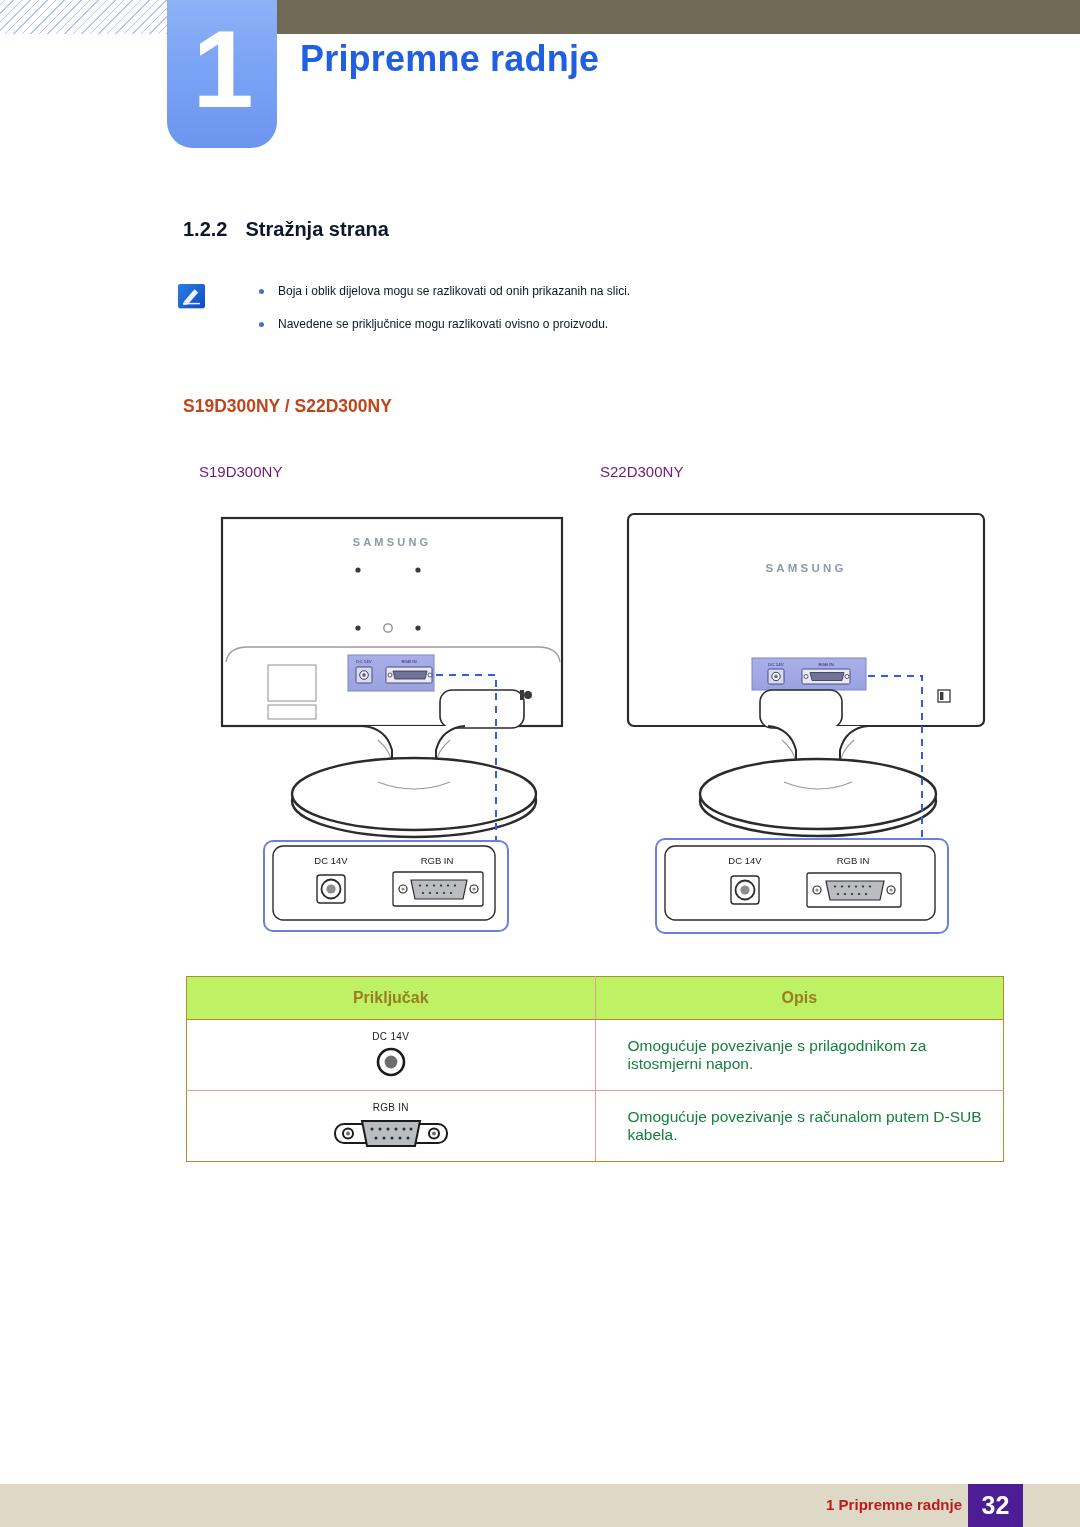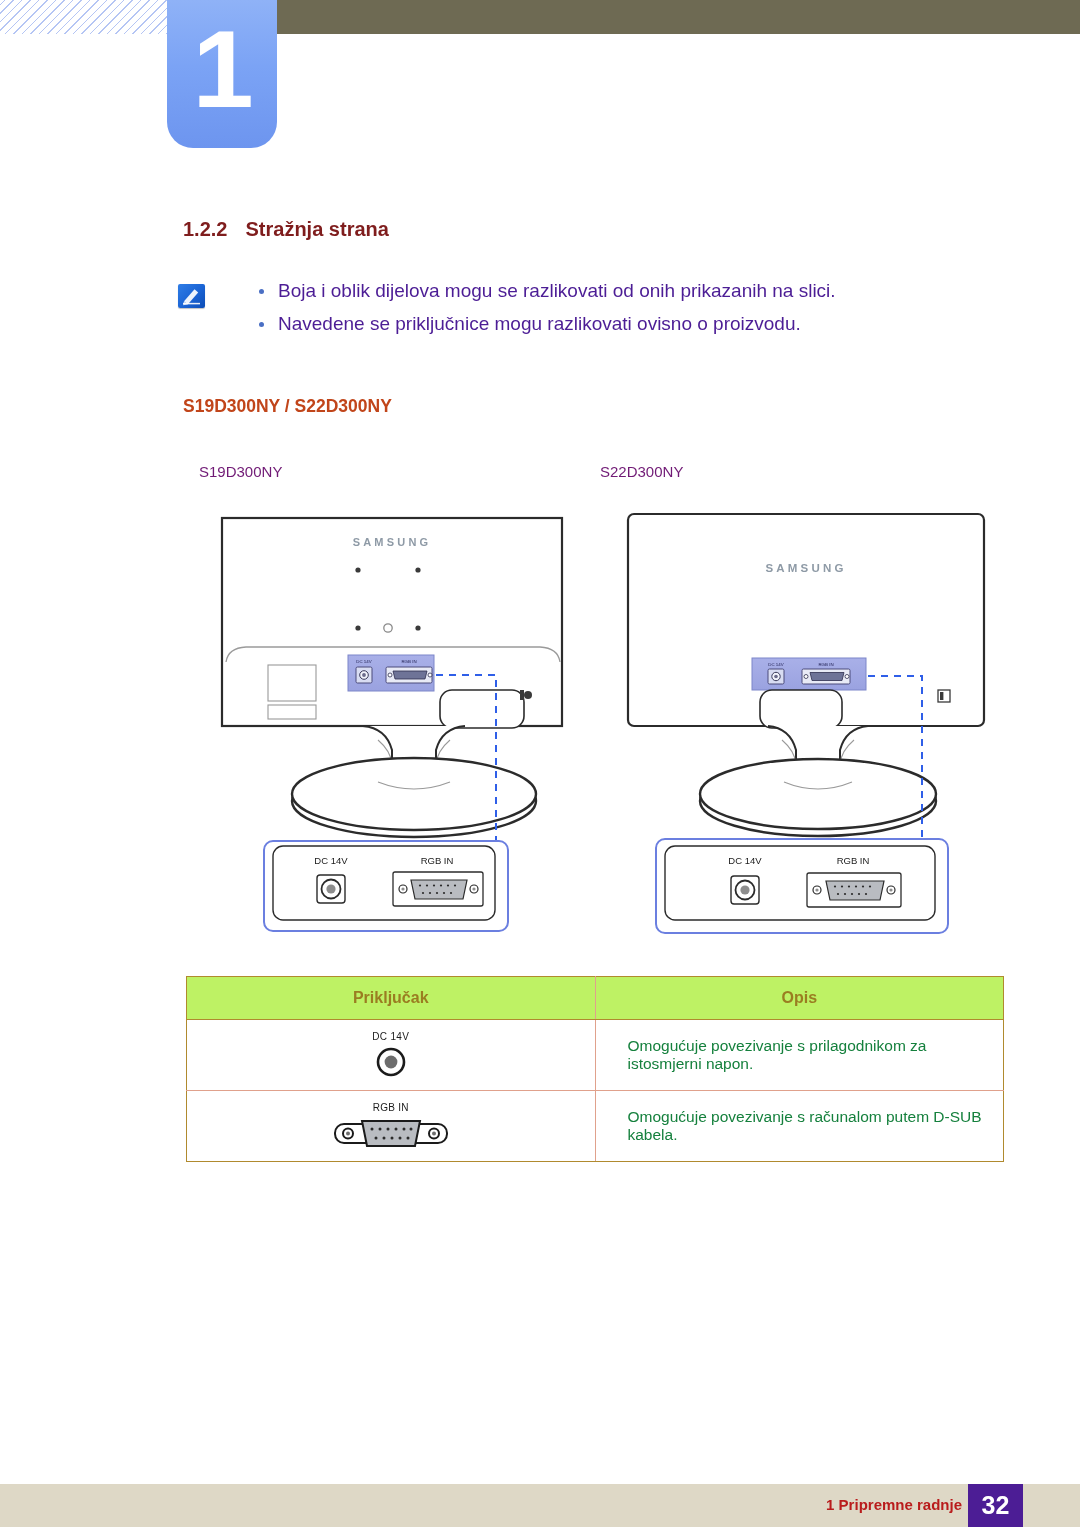--- a/index.html
+++ b/index.html
@@ -37,39 +37,39 @@
   }
   .chap-title{
     position:absolute;left:300px;top:38px;
     color:#1f5fe0;font-size:36px;font-weight:700;letter-spacing:.2px;
     white-space:nowrap;
   }
 
   
   .sec-head{
     position:absolute;left:183px;top:218px;
-    color:#7f1d1d;font-size:20px;font-weight:700;white-space:nowrap;
+    color:#0f172a;font-size:20px;font-weight:700;white-space:nowrap;
   }
   .sec-head .sec-num{margin-right:18px;}
 
   
   .note-icon{
     position:absolute;left:178px;top:284px;width:27px;height:24px;
     background:linear-gradient(135deg,#2f7de6 0%,#1a63d4 55%,#0d4db5 100%);
     border-radius:2px;box-shadow:0 1px 1px rgba(0,0,0,.25);
   }
   .note-icon svg{position:absolute;left:3px;top:2px;}
   .note-list{position:absolute;left:245px;top:278px;width:770px;}
   .note-li{position:relative;padding-left:33px;margin-bottom:7px;}
   .note-bullet{
     position:absolute;left:14px;top:11px;width:5px;height:5px;
     background:#4a6fc4;border-radius:50%;
   }
   .note-txt{
-    color:#4c1d95;font-size:19px;line-height:26px;display:block;
+    color:#0f172a;font-size:12px;line-height:26px;display:block;
     white-space:nowrap;
   }
   .note-sub{
     color:#1b1b1b;font-size:15.5px;line-height:26px;display:block;
     padding-left:33px;white-space:nowrap;
   }
 
   
   .model-head{
     position:absolute;left:183px;top:396px;
@@ -136,20 +136,21 @@
   }
 </style>
 </head>
 <body>
 
 <div class="header">
   <div class="hatch"></div>
   <div class="olive-bar"></div>
   <div class="chap-tab"></div>
   <div class="chap-num">1</div>
+  <div class="chap-title">Pripremne radnje</div>
 </div>
 
 <div class="sec-head">
   <span class="sec-num">1.2.2</span><span>Stražnja strana</span>
 </div>
 
 <div class="note-icon">
   <svg width="21" height="20" viewBox="0 0 21 20" aria-hidden="true">
     <path d="M3 15.2 L13.5 3.2 L17.2 6.4 L6.7 18.4 Z" fill="#ffffff" opacity=".92"></path>
     <path d="M3 15.2 L6.7 18.4 L2.1 19.3 Z" fill="#ffffff" opacity=".75"></path>

